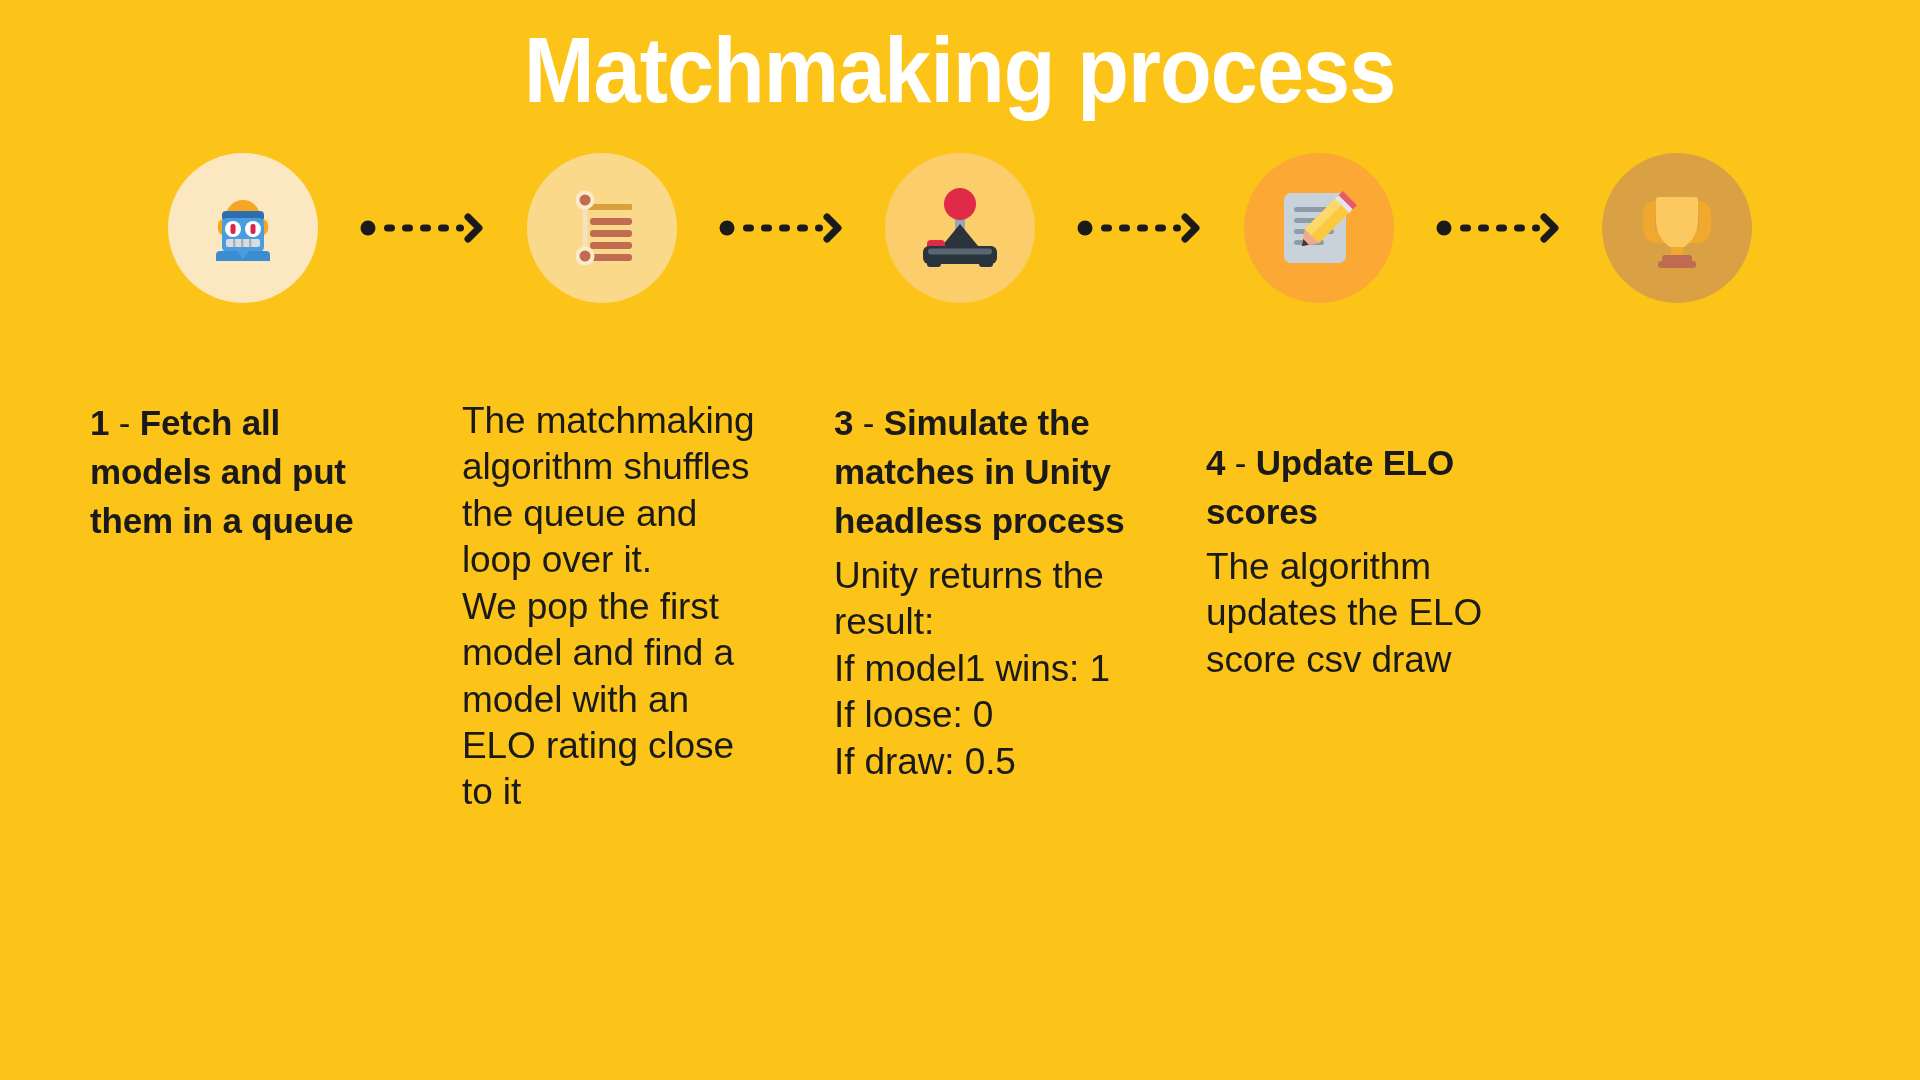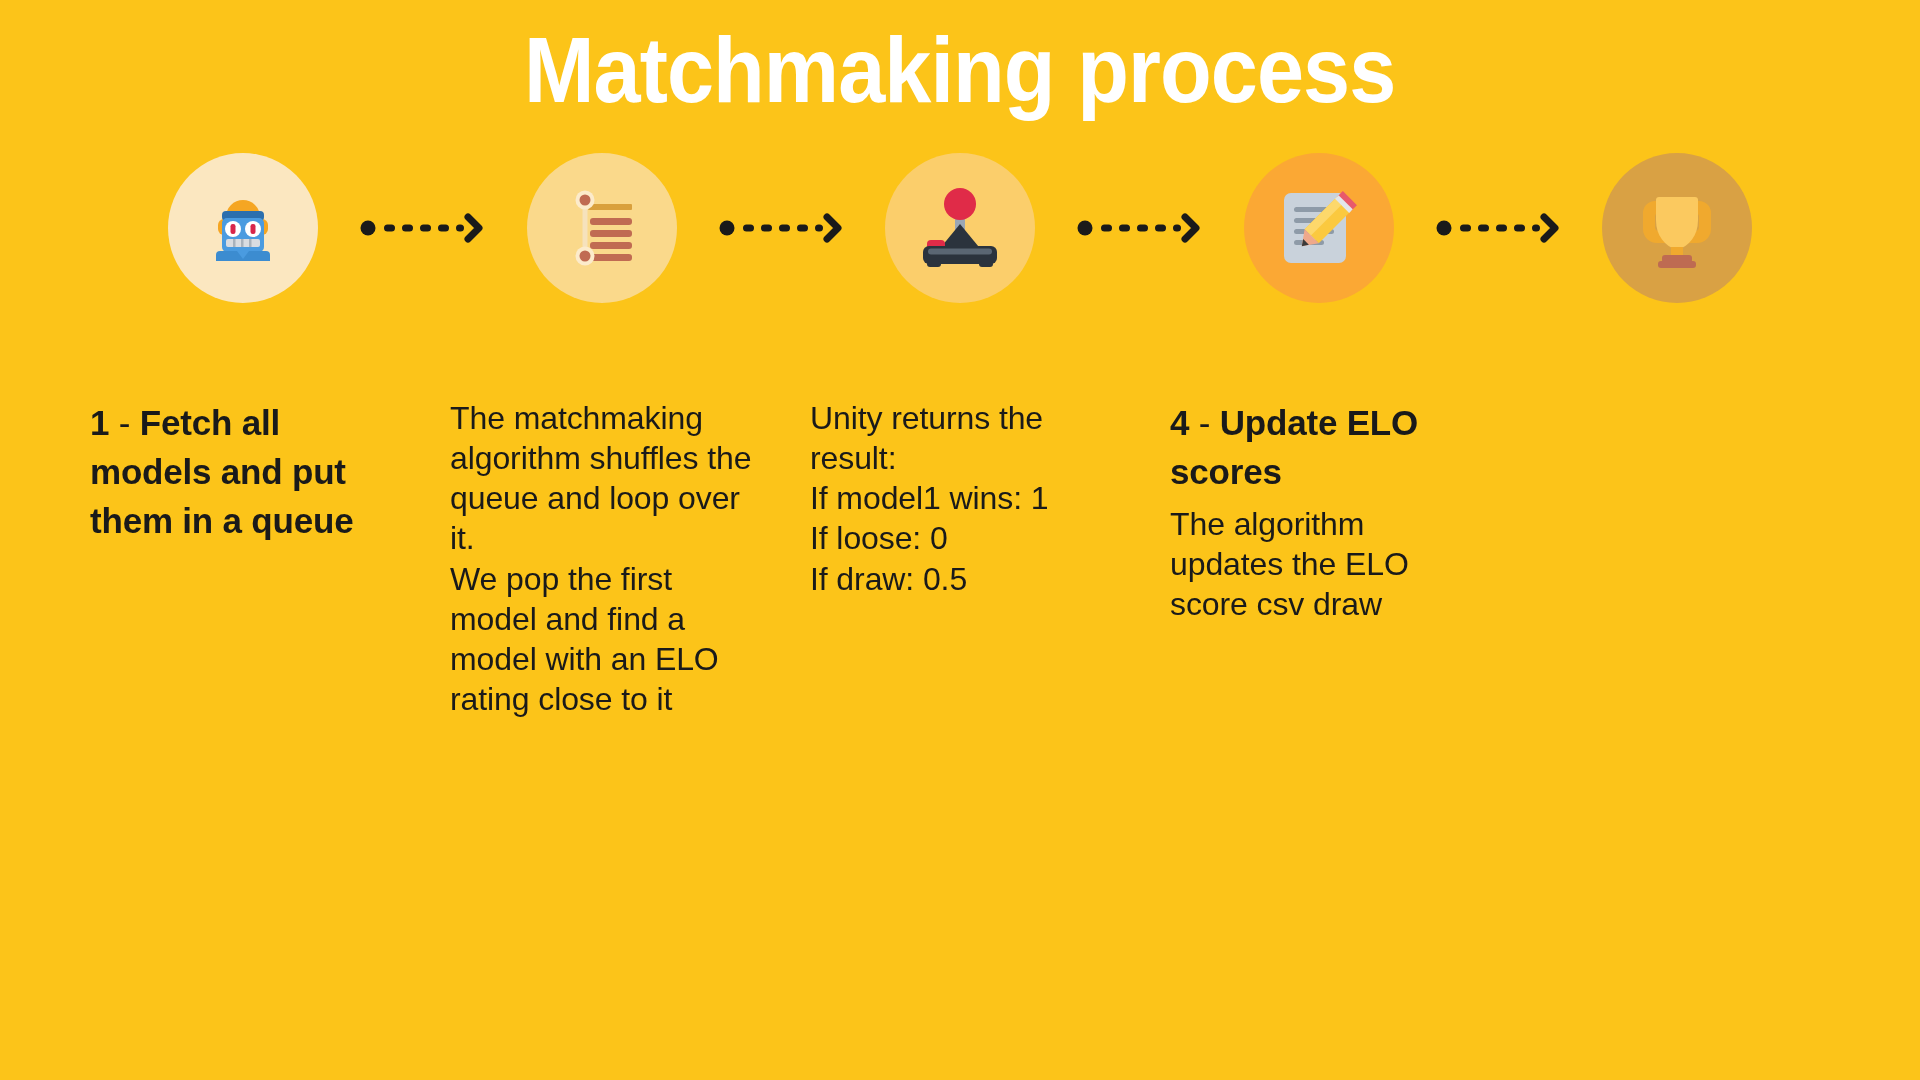--- a/index.html
+++ b/index.html
@@ -70,46 +70,46 @@
   .arrow svg { display: block; overflow: visible; }
 
   
   .columns {
     position: absolute;
     top: 398px;
     left: 0;
     width: 1920px;
     display: flex;
     padding: 0 78px 0 90px;
-    gap: 0;
+    gap: 12px;
   }
   .col {
     width: 360px;
     flex: 0 0 360px;
     padding-right: 58px;
   }
-  .col:nth-child(4) { flex: 0 0 355px; width: 355px; }
+  .col:nth-child(4) { flex: 0 0 355px; width: 355px; margin-top: 40px; }
   .col:nth-child(5) { flex: 0 0 340px; width: 340px; }
 
   .col-heading {
     font-size: 35px;
     font-weight: 700;
     line-height: 1.40;
     letter-spacing: -0.2px;
     margin-bottom: 8px;
   }
   .col-heading .num {
     font-weight: 700;
   }
   .col-heading .dash {
     font-weight: 400;
   }
 
   .col-body {
-    font-size: 32px;
+    font-size: 37px;
     font-weight: 400;
     line-height: 1.255;
     letter-spacing: -0.1px;
     white-space: pre-line;
   }
 </style>
 </head>
 <body style="background: rgb(252, 196, 25);">
 
 <div class="title-bar">
@@ -273,20 +273,23 @@
     </div>
     <div class="col-body"></div>
   </div>
 
   <div class="col">
     <div class="col-body">The matchmaking algorithm shuffles the queue and loop over it.
 We pop the first model and find a model with an ELO rating close to it</div>
   </div>
 
   <div class="col">
+    <div class="col-heading">
+      <span class="num">3</span><span class="dash"> - </span><span>Simulate the matches in Unity headless process</span>
+    </div>
     <div class="col-body">Unity returns the result:
 If model1 wins: 1
 If loose: 0
 If draw: 0.5</div>
   </div>
 
   <div class="col">
     <div class="col-heading">
       <span class="num">4</span><span class="dash"> - </span><span>Update ELO scores</span>
     </div>

